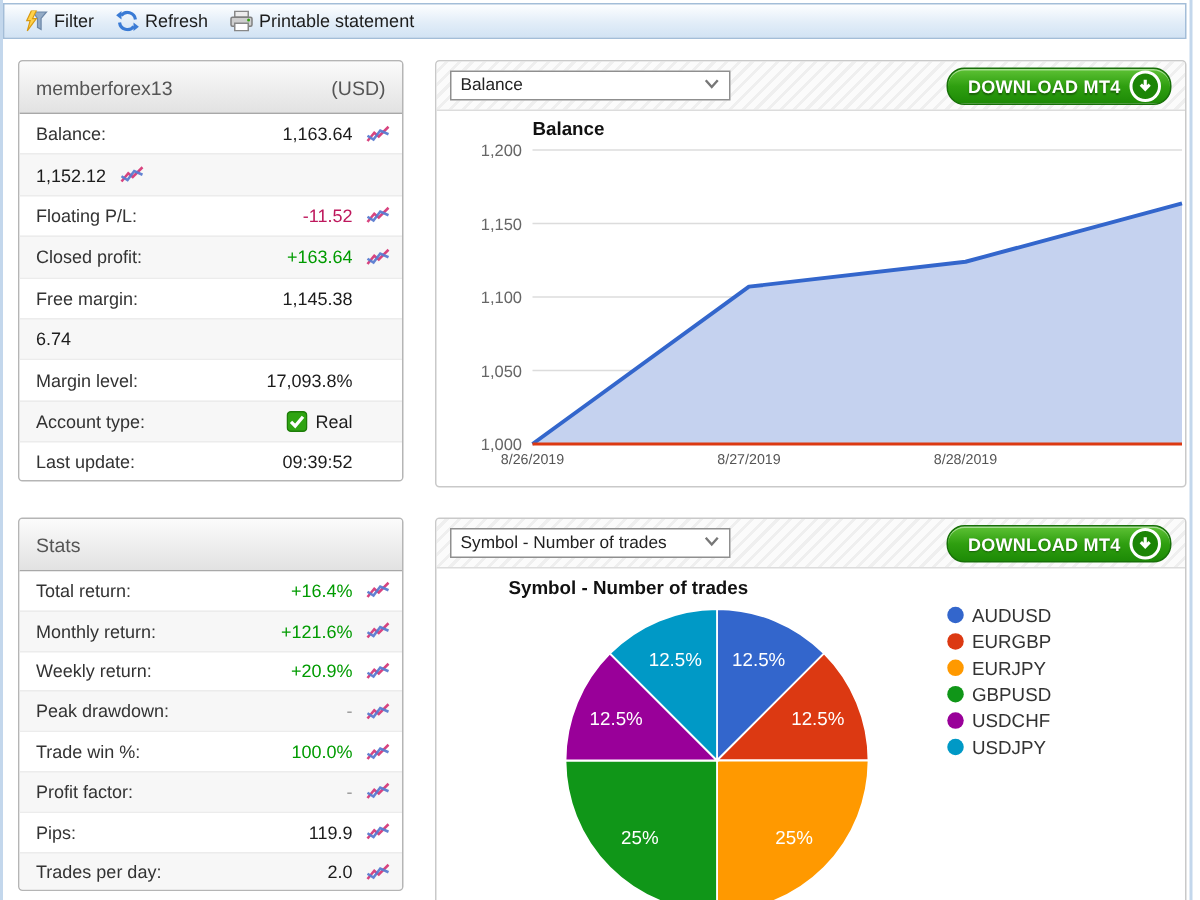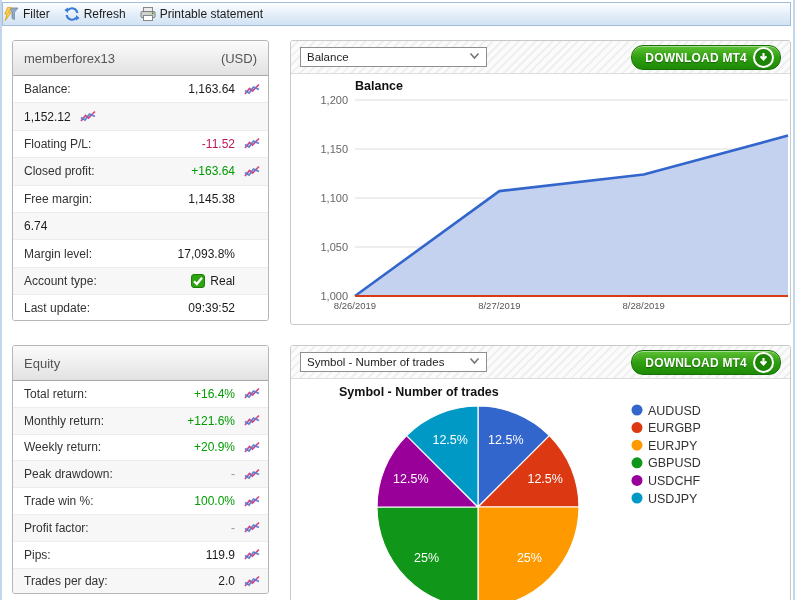--- a/index.html
+++ b/index.html
@@ -4,21 +4,21 @@
 <style>
   html,body{margin:0;padding:0;background:#fff;}
   .page{position:relative;width:800px;height:600px;overflow:hidden;background:#fff;
         font-family:"Liberation Sans",sans-serif;font-size:12px;color:#222;}
   .edge{position:absolute;top:0;bottom:0;width:2px;background:#c3d7ec;}
   .edge.left{left:0;} .edge.right{left:793px;}
 
   
   .toolbar{position:absolute;left:2px;top:2px;width:789px;height:24px;
            background:linear-gradient(#fdfeff,#e2edf8 55%,#d2e3f4);
-           border:1px solid #a3bdd8;display:flex;align-items:center;padding-left:0;box-sizing:border-box;}
+           border:1px solid #a3bdd8;display:flex;align-items:center;padding-left:13px;box-sizing:border-box;}
   .tool{display:inline-flex;align-items:center;gap:4px;margin-right:14px;cursor:pointer;color:#1c1c1c;}
   .tool svg{display:block;}
 
   
   .panel{position:absolute;left:12px;width:257px;background:#fff;border:1px solid #b5b5b5;
          border-radius:3px;box-sizing:border-box;overflow:hidden;}
   .panel.account{top:40px;height:281px;}
   .panel.stats{top:345px;height:249px;}
   .panel-header{height:34px;display:flex;align-items:center;justify-content:space-between;
                 padding:0 11px;background:linear-gradient(#fbfbfb,#e2e2e2);
@@ -172,21 +172,21 @@
     <div class="row">
       <span class="lbl">Last update:</span>
       <span class="val normal">09:39:52</span>
       <span class="ico"></span>
     </div>
   </div>
   </div>
 
   <div class="panel stats">
     <div class="panel-header">
-      <span>Equity</span>
+      <span>Stats</span>
     </div>
     <div id="stats-rows">
     <div class="row">
       <span class="lbl">Total return:</span>
       <span class="val positive">+16.4%</span>
       <span class="ico">
             <svg width="16" height="13" viewBox="0 0 16 13">
               <polyline points="1,11 5.5,5.5 8.5,8 15,1.5" fill="none" stroke="#d8447f" stroke-width="1.7"></polyline>
               <polyline points="1,7.5 5,10 9.5,4 15,6.5" fill="none" stroke="#5a7bd0" stroke-width="1.7" opacity="0.95"></polyline>
             </svg>

